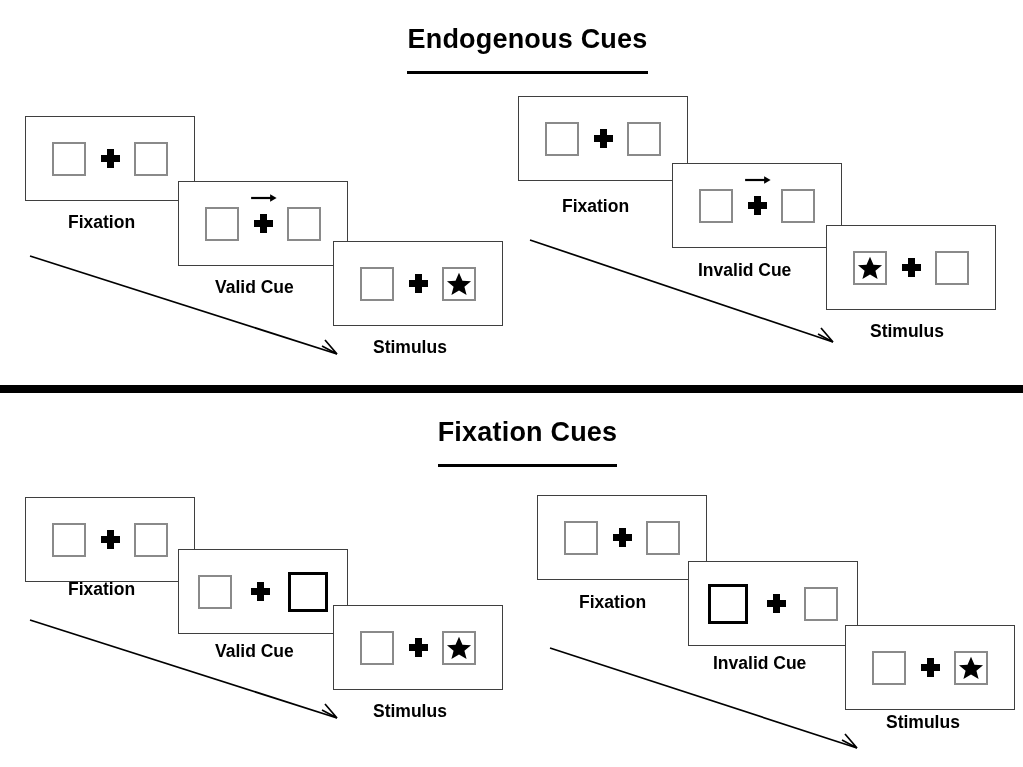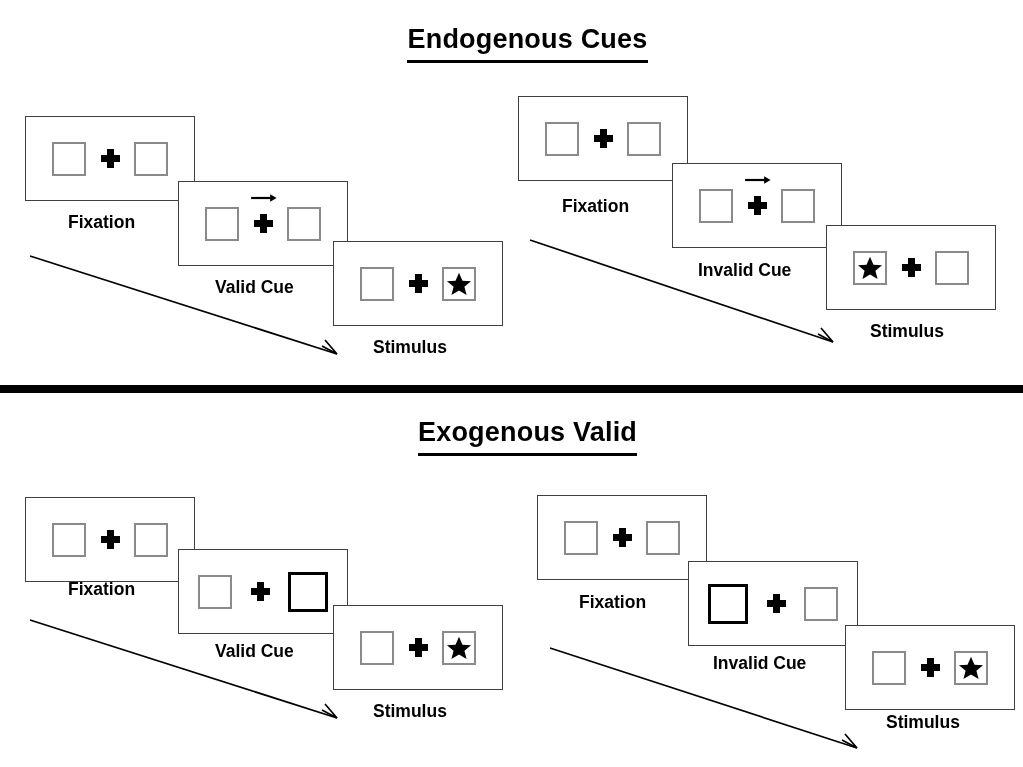--- a/index.html
+++ b/index.html
@@ -23,21 +23,21 @@
     left: 0;
     width: 1023px;
     text-align: center;
     font-size: 27px;
     font-weight: bold;
     letter-spacing: 0.2px;
     color: #000;
   }
   .section-title span {
     border-bottom: 3px solid #000;
-    padding-bottom: 6px;
+    padding-bottom: 17px;
     margin-left: 32px;
   }
   #title-endogenous { top: 24px; }
   #title-exogenous  { top: 417px; }
 
   
   #section-divider {
     position: absolute;
     left: 0;
     top: 385px;
@@ -244,21 +244,21 @@
 <div class="stage-label" style="left:870px; top:321px;">Stimulus</div>
 
 <svg class="time-arrow" style="left:525px; top:232px; width:330px; height:125px;" viewBox="0 0 330 125">
   <line x1="5" y1="8" x2="308" y2="110" stroke="#000" stroke-width="1.7"></line>
   <path d="M308 110 L293 102 M308 110 L296 96" stroke="#000" stroke-width="1.7" fill="none"></path>
 </svg>
 
 <div id="section-divider"></div>
 
 <div class="section-title" id="title-exogenous">
-  <span>Exogenous Valid</span>
+  <span>Fixation Cues</span>
 </div>
 
 <div class="frame" style="left:25px; top:497px; width:170px; height:85px; z-index:3;">
   <div class="frame-inner">
     <div class="box"></div>
     <div class="gap-sm"></div>
     <div class="plus">
       <div class="bar-h"></div>
         <div class="bar-v"></div>
     </div>

